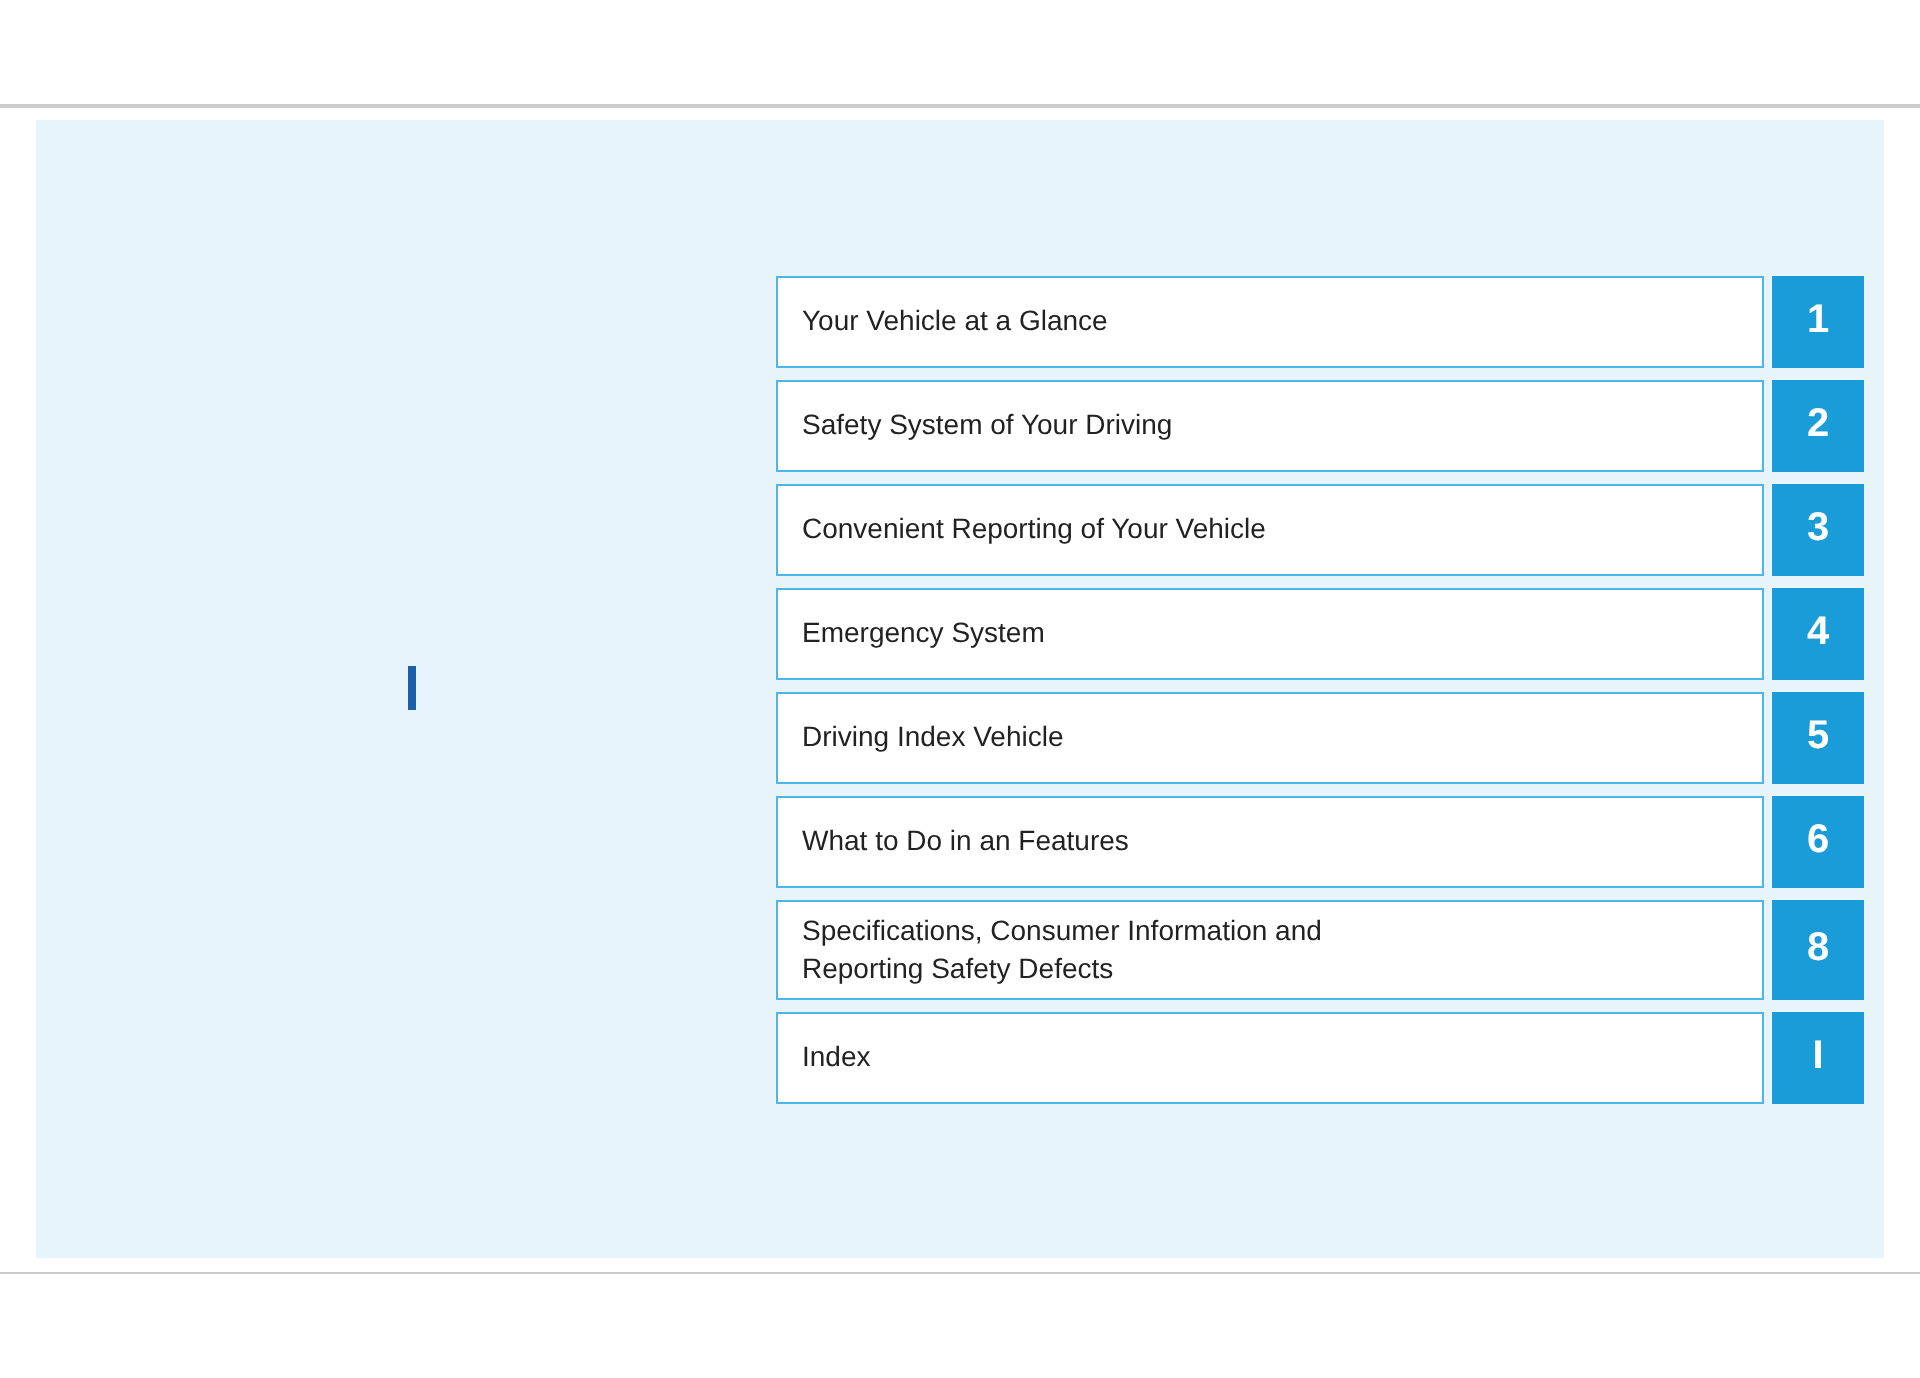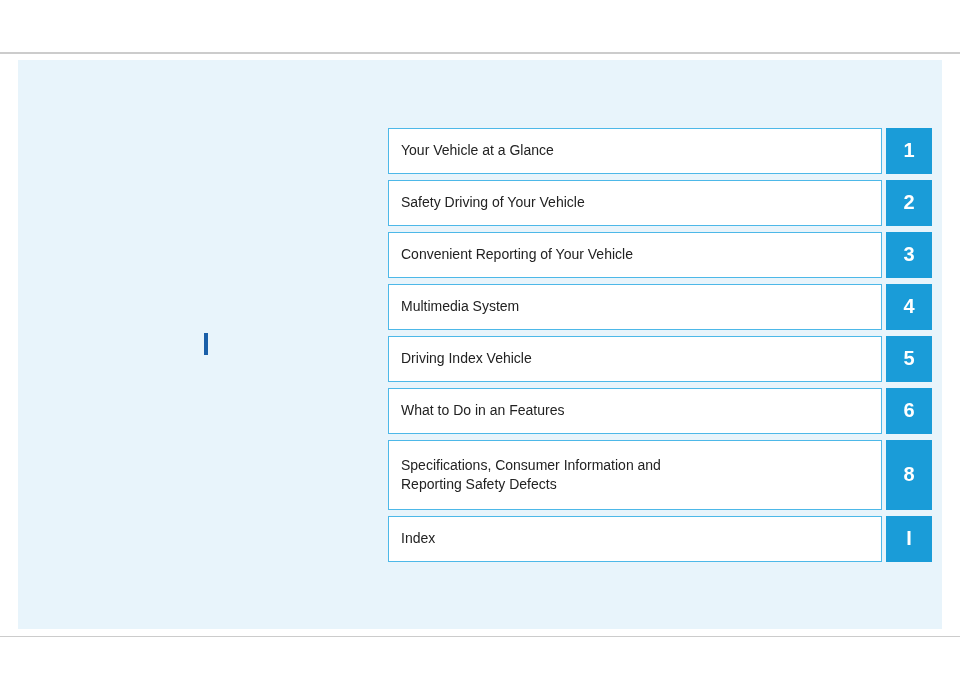--- a/index.html
+++ b/index.html
@@ -80,21 +80,21 @@
       padding: 14px 10px 14px 0;
     }
 
     .toc-row {
       display: flex;
       align-items: stretch;
       height: 46px;
     }
 
     .toc-row.tall {
-      height: 70px;
+      height: 50px;
     }
 
     .toc-label {
       flex: 1;
       border: 1.5px solid #4db8e8;
       background: #fff;
       display: flex;
       align-items: center;
       padding: 6px 12px;
       font-size: 14px;
@@ -149,33 +149,33 @@
   <div class="right-panel">
 
   <div class="toc-row">
         <div class="toc-label">
           <span class="toc-label-text">Your Vehicle at a Glance</span>
         </div>
         <div class="toc-number">1</div>
       </div>
       <div class="toc-row">
         <div class="toc-label">
-          <span class="toc-label-text">Safety Driving of Your Vehicle</span>
+          <span class="toc-label-text">Safety System of Your Driving</span>
         </div>
         <div class="toc-number">2</div>
       </div>
       <div class="toc-row">
         <div class="toc-label">
           <span class="toc-label-text">Convenient Reporting of Your Vehicle</span>
         </div>
         <div class="toc-number">3</div>
       </div>
       <div class="toc-row">
         <div class="toc-label">
-          <span class="toc-label-text">Multimedia System</span>
+          <span class="toc-label-text">Emergency System</span>
         </div>
         <div class="toc-number">4</div>
       </div>
       <div class="toc-row">
         <div class="toc-label">
           <span class="toc-label-text">Driving Index Vehicle</span>
         </div>
         <div class="toc-number">5</div>
       </div>
       <div class="toc-row">

